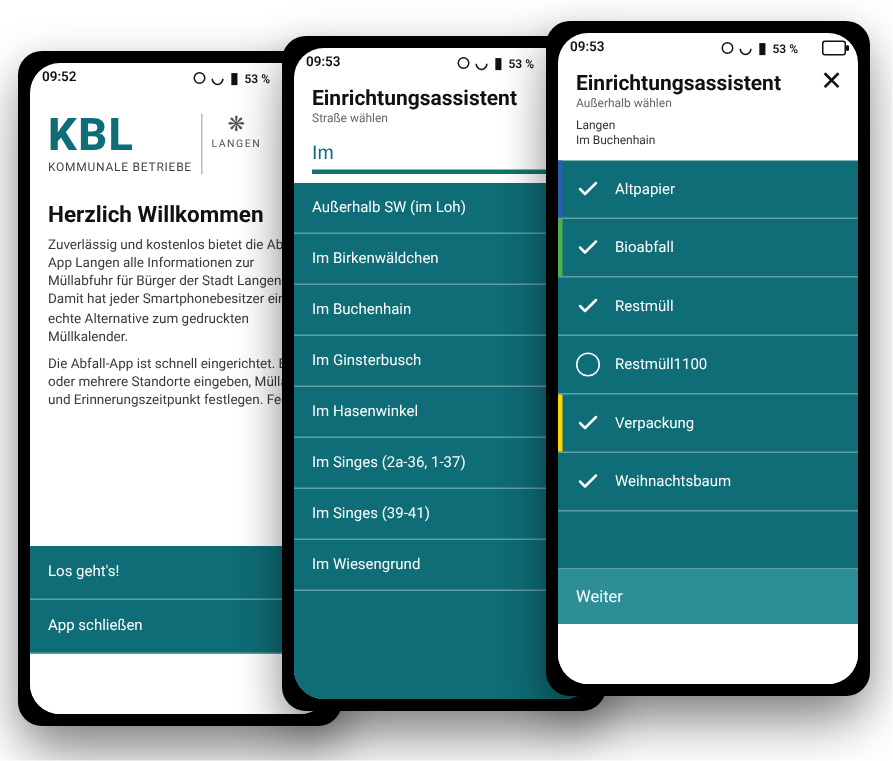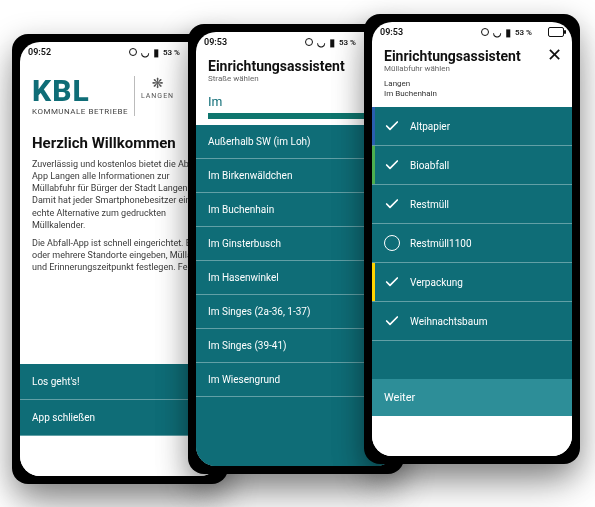--- a/index.html
+++ b/index.html
@@ -53,21 +53,21 @@
   }
 
   
   .wiz-head{padding:6px 12px 2px 12px;position:relative;}
   .wiz-title{font-size:14px;font-weight:700;color:#111;}
   .wiz-sub{font-size:8px;color:#666;}
   .close-x{position:absolute;right:10px;top:4px;font-size:18px;color:#111;line-height:1;}
 
   .input-wrap{padding:6px 12px 0 12px;}
   .text-input{
-    width:100%;box-sizing:border-box;border:none;border-bottom:6px solid #0f766e;
+    width:100%;box-sizing:border-box;border:none;border-bottom:3px solid #0f766e;
     font-size:13px;color:var(--teal);padding:2px 0 4px 0;outline:none;background:transparent;
   }
 
   .context{padding:4px 12px 2px 12px;font-size:8px;color:#333;}
   .context div{margin-bottom:1px;}
 
   .option-list{background:var(--teal);margin-top:6px;flex:1;display:flex;flex-direction:column;}
   .option{
     color:#fff;font-size:10px;padding:11px 12px;
     border-bottom:1px solid rgba(255,255,255,.35);
@@ -183,21 +183,21 @@
           <span class="sig">▮</span>
           <span class="batt">
             <span>53 %</span>
             <span class="batt-shell"><span class="batt-fill"></span></span>
           </span>
         </div>
       </div>
 
       <div class="wiz-head">
         <div class="wiz-title">Einrichtungsassistent</div>
-        <div class="wiz-sub">Müllabfuhr wählen</div>
+        <div class="wiz-sub">Außerhalb wählen</div>
         <div class="close-x">✕</div>
       </div>
 
       <div class="context">
         <div>Langen</div>
         <div>Im Buchenhain</div>
       </div>
 
       <div class="option-list" id="waste-types">
           <div class="option">

